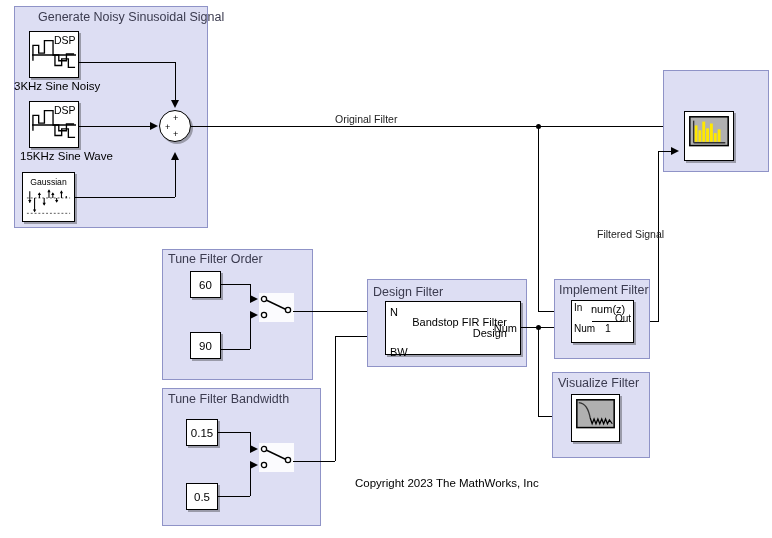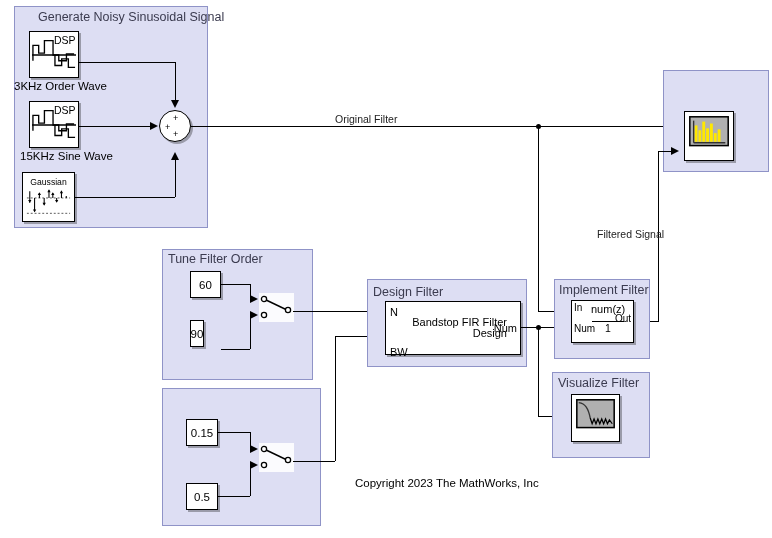--- a/index.html
+++ b/index.html
@@ -112,21 +112,21 @@
   <div class="panel-title" style="left:38px;top:10px;width:190px;">Generate Noisy Sinusoidal Signal</div>
 
   <div class="blk" style="left:29px;top:31px;width:50px;height:47px;">
     <svg width="100%" height="100%" viewBox="0 0 50 47">
       <polyline points="3,30 3,14 9,14 9,22 15,22 15,9 24,9 24,24 30,24 30,30 38,30 38,23 46,23" fill="none" stroke="#000" stroke-width="1.4"></polyline>
       <line x1="2" y1="24" x2="48" y2="24" stroke="#000" stroke-width="1.4"></line>
       <polyline points="26,24 26,35 33,35 33,28 40,28 40,37 47,37" fill="none" stroke="#000" stroke-width="1.4"></polyline>
       <text x="25" y="13" font-family="Liberation Sans, sans-serif" font-size="11" fill="#000">DSP</text>
     </svg>
   </div>
-  <div class="blk-label" style="left:14px;top:80px;">3KHz Order Wave</div>
+  <div class="blk-label" style="left:14px;top:80px;">3KHz Sine Noisy</div>
 
   <div class="blk" style="left:29px;top:101px;width:50px;height:47px;">
     <svg width="100%" height="100%" viewBox="0 0 50 47">
       <polyline points="3,30 3,14 9,14 9,22 15,22 15,9 24,9 24,24 30,24 30,30 38,30 38,23 46,23" fill="none" stroke="#000" stroke-width="1.4"></polyline>
       <line x1="2" y1="24" x2="48" y2="24" stroke="#000" stroke-width="1.4"></line>
       <polyline points="26,24 26,35 33,35 33,28 40,28 40,37 47,37" fill="none" stroke="#000" stroke-width="1.4"></polyline>
       <text x="25" y="13" font-family="Liberation Sans, sans-serif" font-size="11" fill="#000">DSP</text>
     </svg>
   </div>
   <div class="blk-label" style="left:20px;top:150px;">15KHz Sine Wave</div>
@@ -211,21 +211,21 @@
   <div class="wire-v" style="left:658px;top:151px;height:170px;"></div>
   <div class="wire-h" style="left:634px;top:321px;width:25px;"></div>
   <div class="sig-label" style="left:597px;top:228px;">Filtered Signal</div>
 
   <div class="panel" style="left:162px;top:249px;width:151px;height:131px;"></div>
   <div class="panel-title" style="left:168px;top:252px;">Tune Filter Order</div>
 
   <div class="blk" style="left:190px;top:271px;width:31px;height:27px;">
     <span class="const-val">60</span>
   </div>
-  <div class="blk" style="left:190px;top:320px;width:14px;height:27px;">
+  <div class="blk" style="left:190px;top:332px;width:31px;height:27px;">
     <span class="const-val">90</span>
   </div>
 
   <div class="switchblk" style="left:259px;top:293px;width:35px;height:29px;">
     <svg width="100%" height="100%" viewBox="0 0 35 29">
       <line x1="5" y1="6" x2="28" y2="17" stroke="#000" stroke-width="1.4"></line>
       <circle cx="5" cy="6" r="2.6" fill="#fff" stroke="#000" stroke-width="1.3"></circle>
       <circle cx="5" cy="22" r="2.6" fill="#fff" stroke="#000" stroke-width="1.3"></circle>
       <circle cx="29" cy="17" r="2.6" fill="#fff" stroke="#000" stroke-width="1.3"></circle>
     </svg>
@@ -236,20 +236,21 @@
   <div class="arrow" style="left:250px;top:294.5px;"></div>
 
   <div class="wire-h" style="left:221px;top:349px;width:29px;"></div>
   <div class="wire-v" style="left:250px;top:315px;height:34px;"></div>
   <div class="arrow" style="left:250px;top:310.5px;"></div>
 
   <div class="wire-h" style="left:293px;top:311px;width:76px;"></div>
   <div class="arrow" style="left:369px;top:306.5px;"></div>
 
   <div class="panel" style="left:162px;top:388px;width:159px;height:138px;"></div>
+  <div class="panel-title" style="left:168px;top:392px;">Tune Filter Bandwidth</div>
 
   <div class="blk" style="left:186px;top:419px;width:32px;height:27px;">
     <span class="const-val">0.15</span>
   </div>
   <div class="blk" style="left:186px;top:483px;width:32px;height:27px;">
     <span class="const-val">0.5</span>
   </div>
 
   <div class="switchblk" style="left:259px;top:443px;width:35px;height:29px;">
     <svg width="100%" height="100%" viewBox="0 0 35 29">

